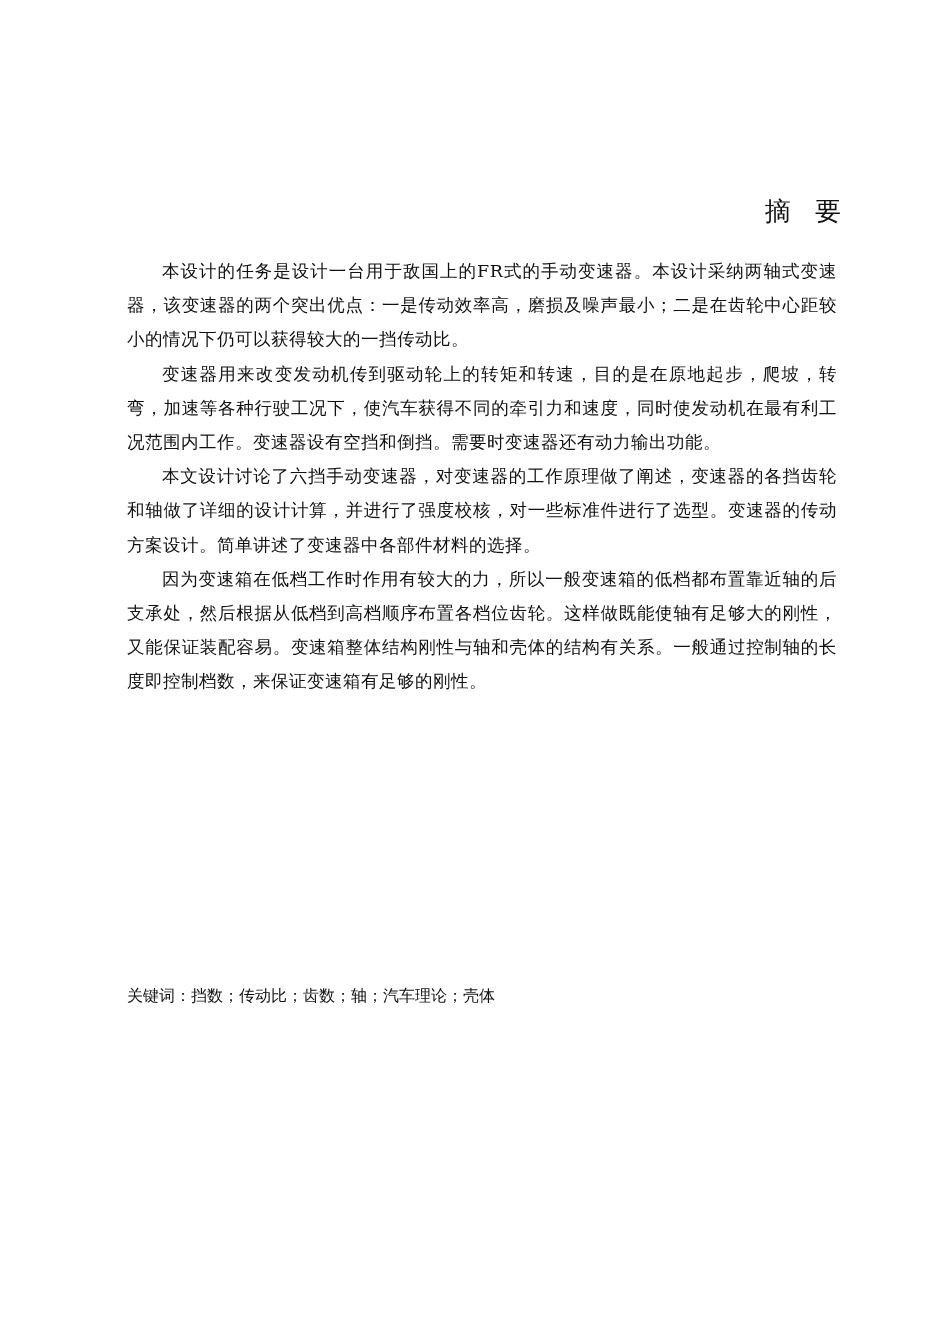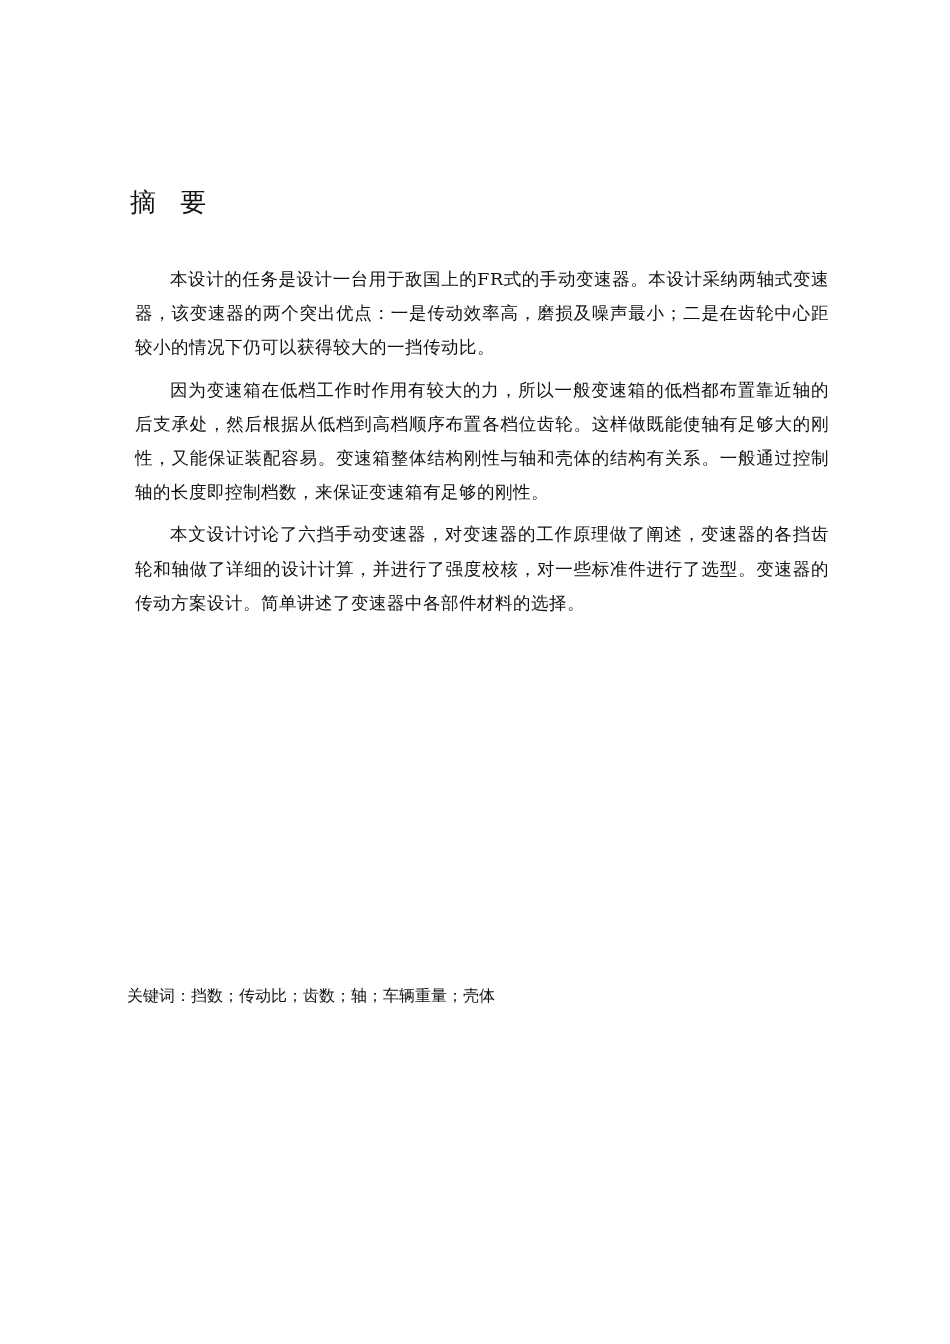--- a/index.html
+++ b/index.html
@@ -19,36 +19,36 @@
     position: absolute;
     left: 127px;
     top: 0;
     width: 710px;
   }
   .title {
     position: absolute;
     top: 181px;
     left: 0;
     width: 710px;
-    text-align: left;
+    text-align: right;
     font-family: "DejaVu Sans", "Liberation Sans", sans-serif;
     font-size: 26px;
     letter-spacing: 8px;
     line-height: 36px;
-    margin: 3px;
+    margin: 12px;
     font-weight: normal;
   }
   .body-text {
     position: absolute;
     top: 254px;
     left: 0;
     width: 710px;
   }
   .para {
-    margin: 8px;
+    margin: 0;
     font-size: 17.5px;
     line-height: 34.2px;
     text-align: justify;
     text-indent: 2em;
     letter-spacing: 0.5px;
   }
   .keywords {
     position: absolute;
     top: 979px;
     left: 0;
@@ -62,20 +62,21 @@
   }
 </style>
 </head>
 <body>
 
 <div class="page">
   <h1 class="title">摘 要</h1>
 
   <div class="body-text">
     <p class="para">本设计的任务是设计一台用于敌国上的FR式的手动变速器。本设计采纳两轴式变速器，该变速器的两个突出优点：一是传动效率高，磨损及噪声最小；二是在齿轮中心距较小的情况下仍可以获得较大的一挡传动比。</p>
+    <p class="para">变速器用来改变发动机传到驱动轮上的转矩和转速，目的是在原地起步，爬坡，转弯，加速等各种行驶工况下，使汽车获得不同的牵引力和速度，同时使发动机在最有利工况范围内工作。变速器设有空挡和倒挡。需要时变速器还有动力输出功能。</p>
+    <p class="para">本文设计讨论了六挡手动变速器，对变速器的工作原理做了阐述，变速器的各挡齿轮和轴做了详细的设计计算，并进行了强度校核，对一些标准件进行了选型。变速器的传动方案设计。简单讲述了变速器中各部件材料的选择。</p>
     <p class="para">因为变速箱在低档工作时作用有较大的力，所以一般变速箱的低档都布置靠近轴的后支承处，然后根据从低档到高档顺序布置各档位齿轮。这样做既能使轴有足够大的刚性，又能保证装配容易。变速箱整体结构刚性与轴和壳体的结构有关系。一般通过控制轴的长度即控制档数，来保证变速箱有足够的刚性。</p>
-    <p class="para">本文设计讨论了六挡手动变速器，对变速器的工作原理做了阐述，变速器的各挡齿轮和轴做了详细的设计计算，并进行了强度校核，对一些标准件进行了选型。变速器的传动方案设计。简单讲述了变速器中各部件材料的选择。</p>
   </div>
 
   <div class="keywords">
-    <span class="kw-label">关键词：</span><span>挡数；传动比；齿数；轴；车辆重量；壳体</span>
+    <span class="kw-label">关键词：</span><span>挡数；传动比；齿数；轴；汽车理论；壳体</span>
   </div>
 </div>
 
 </body></html>

